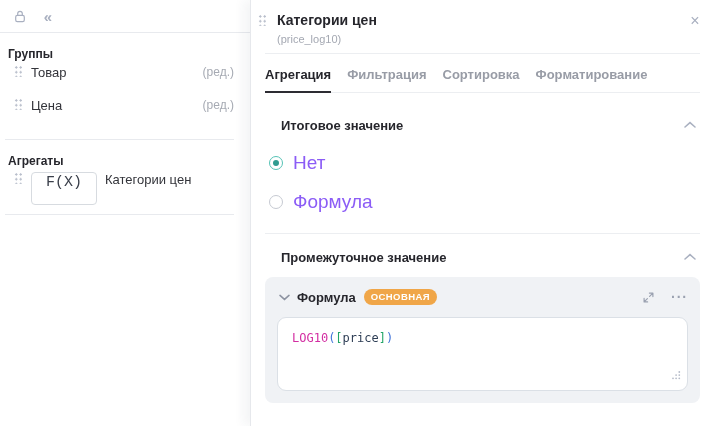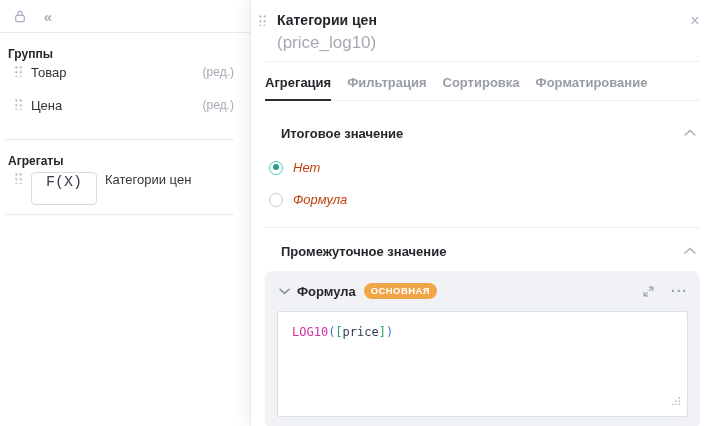--- a/index.html
+++ b/index.html
@@ -23,50 +23,50 @@
     background-image:radial-gradient(circle, #b6bcc9 1px, rgba(0,0,0,0) 1.3px);
     background-size:4.5px 4.8px; cursor:grab; }
   .fx-badge { font-size:15px; color:#3a3f4a; border:1px solid #d7dbe0; border-radius:4px;
     padding:2px 14px 2px; margin-right:8px; background:#fff; line-height:1;font-family:Liberation Mono, monospace; }
   
   .drawer { position:absolute; left:250px; top:0; width:468px; height:426px; background:#fff;
     border-left:1px solid #e6e8ec; box-shadow:-7px 0 10px rgba(40,50,70,.05); }
   .dw-header { position:relative; padding:12px 40px 0 26px; }
   .dw-drag { position:absolute; left:7px; top:14px; }
   .dw-title { font-size:14px; font-weight:bold; line-height:16px; }
-  .dw-subtitle { font-size:17px; color:#a4a8b2; margin-top:5px; }
+  .dw-subtitle { font-size:11px; color:#a4a8b2; margin-top:5px; }
   .dw-close { position:absolute; right:12px; top:10px; width:22px; height:22px; display:flex;
     align-items:center; justify-content:center; font-size:16px; color:#a9b0c0; cursor:pointer; }
   .dw-rule { border-bottom:1px solid #eceef1; margin:8px 18px 0 14px; }
   .tabs { display:flex; gap:16px; margin:0 18px 0 14px; border-bottom:1px solid #eceef1; }
   .tab { font-size:13px; font-weight:600; color:#989ca6; padding:13px 0 9px; cursor:pointer;
     border-bottom:2px solid rgba(0,0,0,0); margin-bottom:-1px; }
   .tab.active { color:#26262c; font-weight:bold; border-bottom-color:#2d2c33; }
   .section-head { display:flex; align-items:center; margin:22px 18px 0 14px;padding-left:16px; }
   .section-title { font-size:13px; font-weight:bold; flex:1; }
   .chev-btn { width:20px; height:20px; display:flex; align-items:center; justify-content:center; cursor:pointer; }
   .radio-row { display:flex; align-items:center; margin:17px 18px 0 18px; cursor:pointer; }
   .radio { width:14px; height:14px; border-radius:50%; margin-right:10px; position:relative;
     border:1.5px solid #c6cad2; background:#fff; flex:0 0 auto; }
   .radio.checked { border-color:#56c3b6; }
   .radio.checked::after { content:""; position:absolute; left:2.5px; top:2.5px; width:6px; height:6px;
     border-radius:50%; background:#2f9c90; }
-  .radio-label { font-size:13px; color:#c2410c;font-style:italic; }
+  .radio-label { font-size:19px; color:#8b5cf6; }
   .formula-card { margin:10px 18px 0 14px; background:#f0f2f5; border-radius:8px; padding:9px 12px 12px; }
   .fc-head { display:flex; align-items:center; height:22px; }
   .fc-chevron { width:18px; height:18px; display:flex; align-items:center; justify-content:center;
     margin-left:-2px; cursor:pointer; }
   .fc-title { font-size:13px; font-weight:bold; margin:0 8px 0 4px; }
   .badge-main { background:#f0a648; color:#fff; font-size:9.5px; font-weight:bold; letter-spacing:.4px;
     border-radius:8px; padding:3px 7px 3px; line-height:1; }
   .fc-actions { margin-left:auto; display:flex; align-items:center; gap:14px; }
   .fc-action { width:18px; height:18px; display:flex; align-items:center; justify-content:center; cursor:pointer; }
   .fc-menu { color:#9aa1b0; font-size:14px; font-weight:bold; letter-spacing:1px; line-height:10px; cursor:pointer; }
   .code-box { position:relative; margin-top:9px; background:#fff; border:1px solid #dbe0e6;
-    border-radius:2px; height:106px; padding:13px 14px; }
+    border-radius:9px; height:74px; padding:13px 14px; }
   .code-line { font-family:"DejaVu Sans Mono", monospace; font-size:12px; white-space:pre; }
   .tok-fn { color:#d32ea2; }
   .tok-paren { color:#4174d9; }
   .tok-bracket { color:#23a567; }
   .tok-field { color:#2e3e55; }
   .resize-grip { position:absolute; right:6px; bottom:6px; cursor:nwse-resize; }
 </style>
 </head>
 <body>
 

